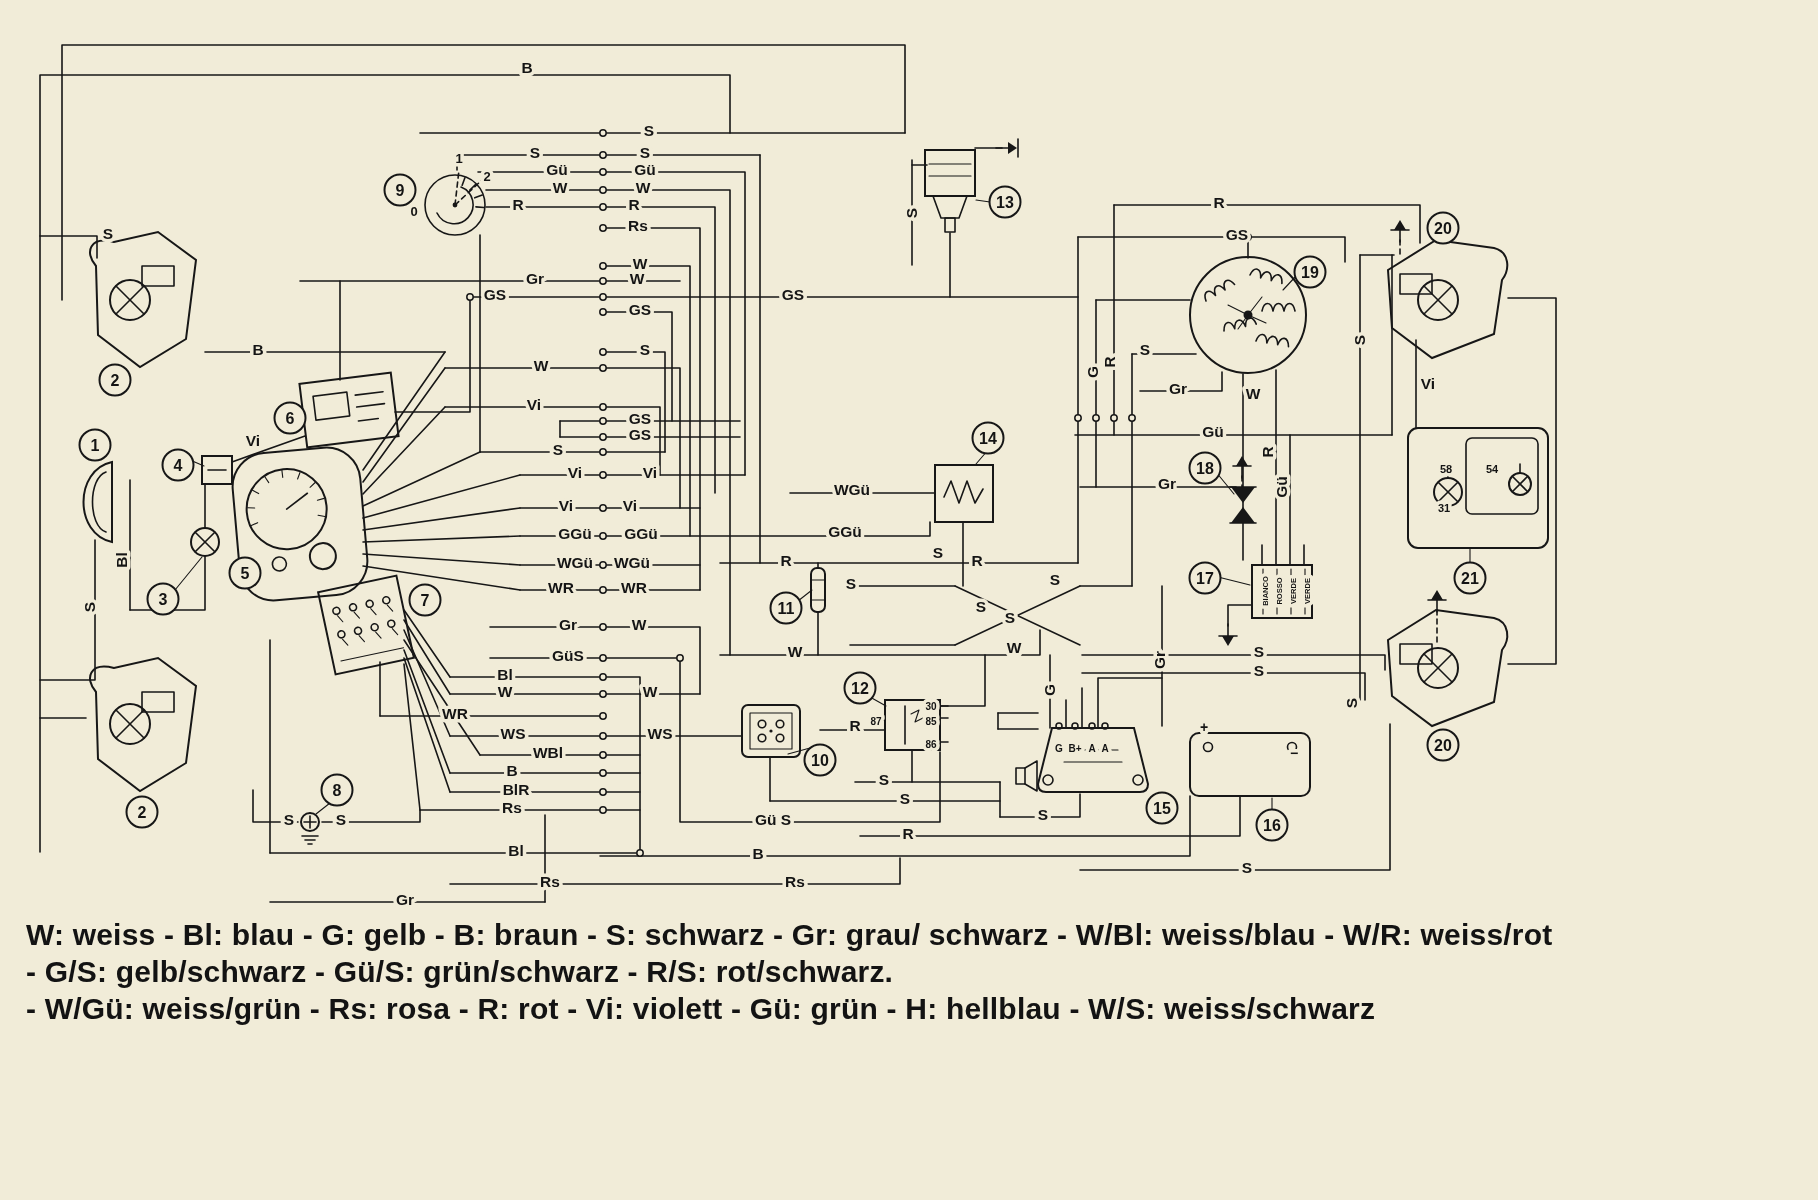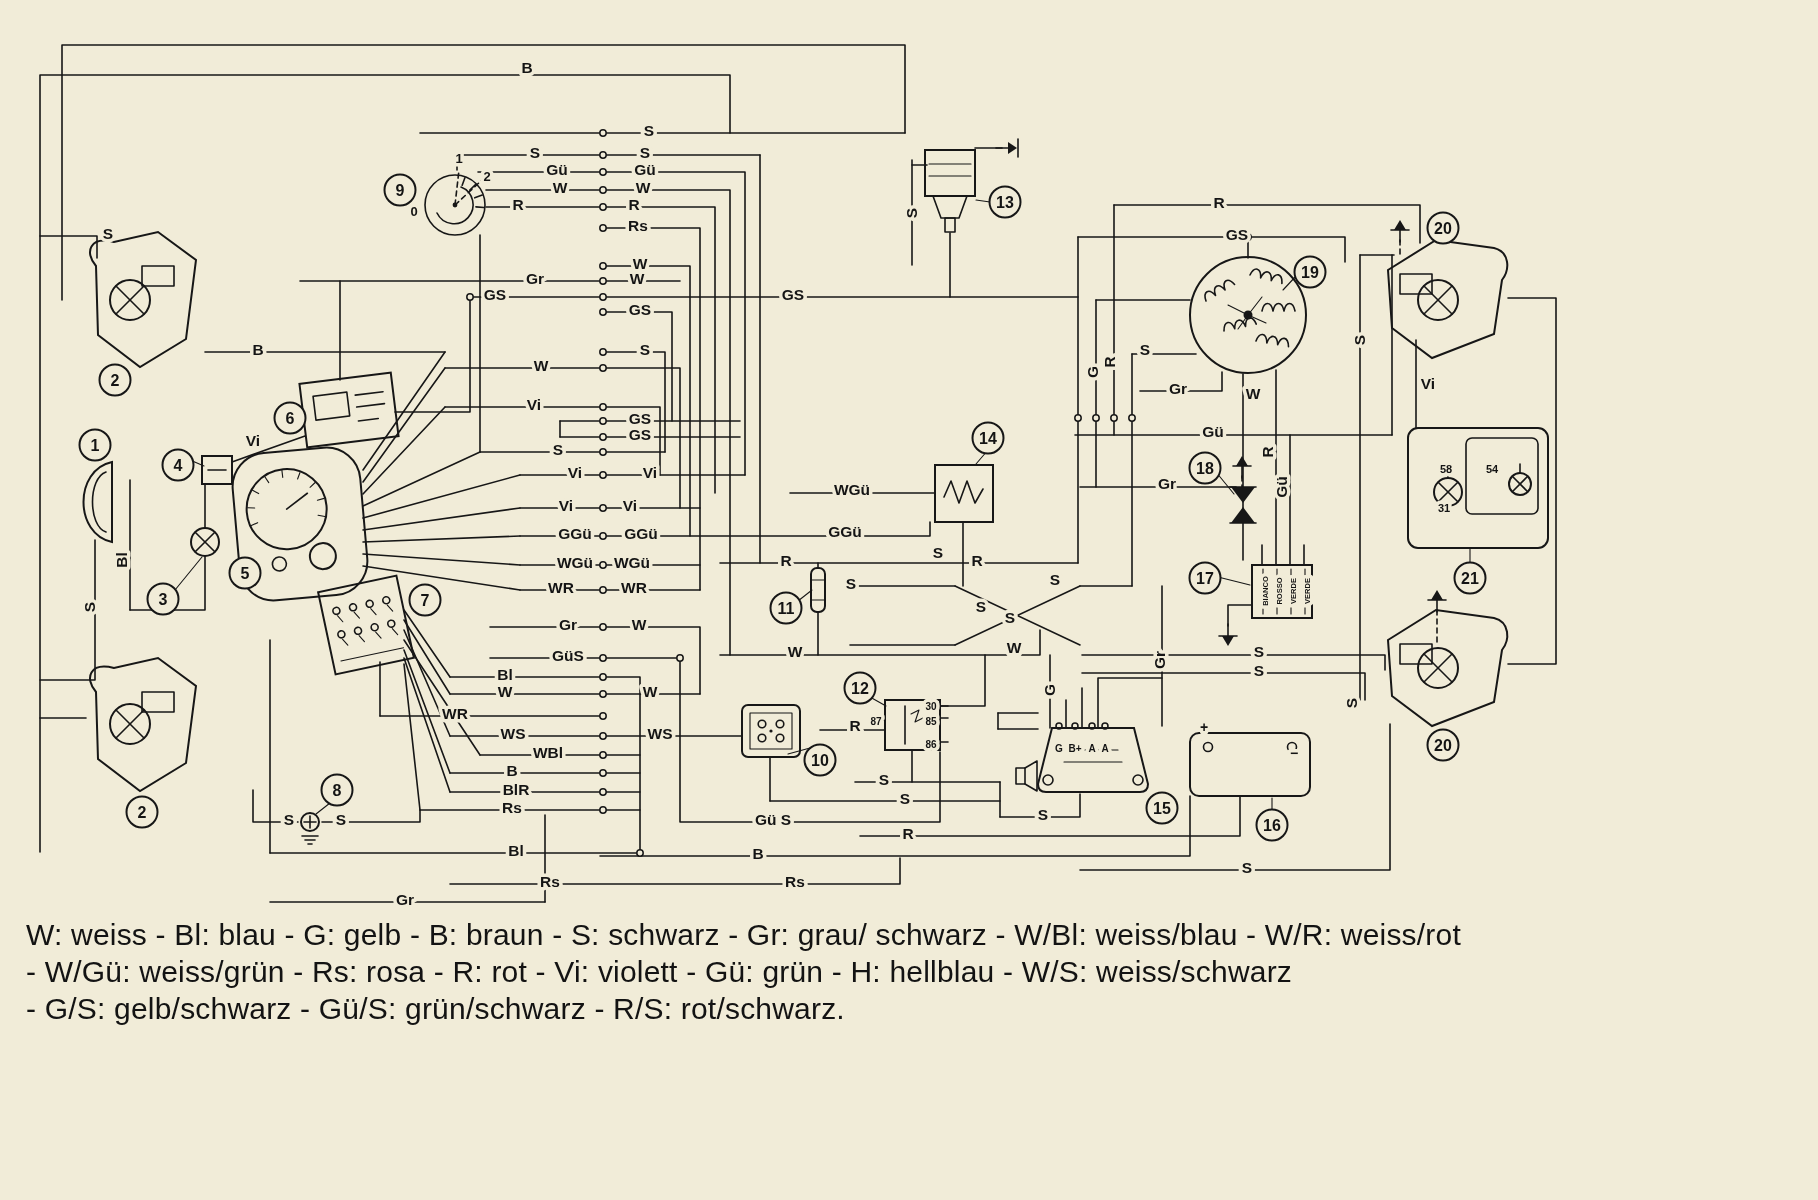--- a/index.html
+++ b/index.html
@@ -10,21 +10,21 @@
   .dash{stroke-dasharray:5 4;}
   .thin{stroke-width:1.1;}
   .c2{fill:none;stroke:#171717;stroke-width:2;}
   .dot{fill:#f1ecd8;stroke:#171717;stroke-width:1.5;}
   .lbl{font-family:"Liberation Sans",sans-serif;font-weight:700;fill:#141414;text-anchor:middle;
        paint-order:stroke;stroke:#f1ecd8;stroke-width:7px;stroke-linejoin:round;}
   .badge-c{fill:#f1ecd8;stroke:#171717;stroke-width:2;}
   .badge-t{font:700 16px "Liberation Sans",sans-serif;fill:#141414;text-anchor:middle;}
   .fillk{fill:#171717;stroke:none;}
   .legend{position:absolute;left:26px;top:916px;width:1770px;color:#131313;
-          font-size:30px;line-height:37px;letter-spacing:.2px;font-weight:400;}
+          font-size:30px;line-height:37px;letter-spacing:.2px;font-weight:700;}
 </style>
 </head>
 <body>
 
 <div class="stage">
   <svg id="svg" viewBox="0 0 1818 912" width="1818" height="912">
       <g>
         <polyline points="62 300 62 45 905 45 905 133" class="w"></polyline>
         <polyline points="40 852 40 75 730 75 730 133" class="w"></polyline>
         <polyline points="40 236 97 236 97 258" class="w"></polyline>
@@ -648,16 +648,16 @@
           <text x="1443" y="750.5" class="badge-t">20</text>
         </g>
         <g>
           <circle cx="1470" cy="578" r="15.5" class="badge-c"></circle>
           <text x="1470" y="583.5" class="badge-t">21</text>
         </g>
       </g>
     </svg>
   <div class="legend">
     <div>W: weiss - Bl: blau - G: gelb - B: braun - S: schwarz - Gr: grau/ schwarz - W/Bl: weiss/blau - W/R: weiss/rot</div>
+    <div>- G/S: gelb/schwarz - Gü/S: grün/schwarz - R/S: rot/schwarz.</div>
     <div>- W/Gü: weiss/grün - Rs: rosa - R: rot - Vi: violett - Gü: grün - H: hellblau - W/S: weiss/schwarz</div>
-    <div>- G/S: gelb/schwarz - Gü/S: grün/schwarz - R/S: rot/schwarz.</div>
   </div>
 </div>
 
 </body></html>

